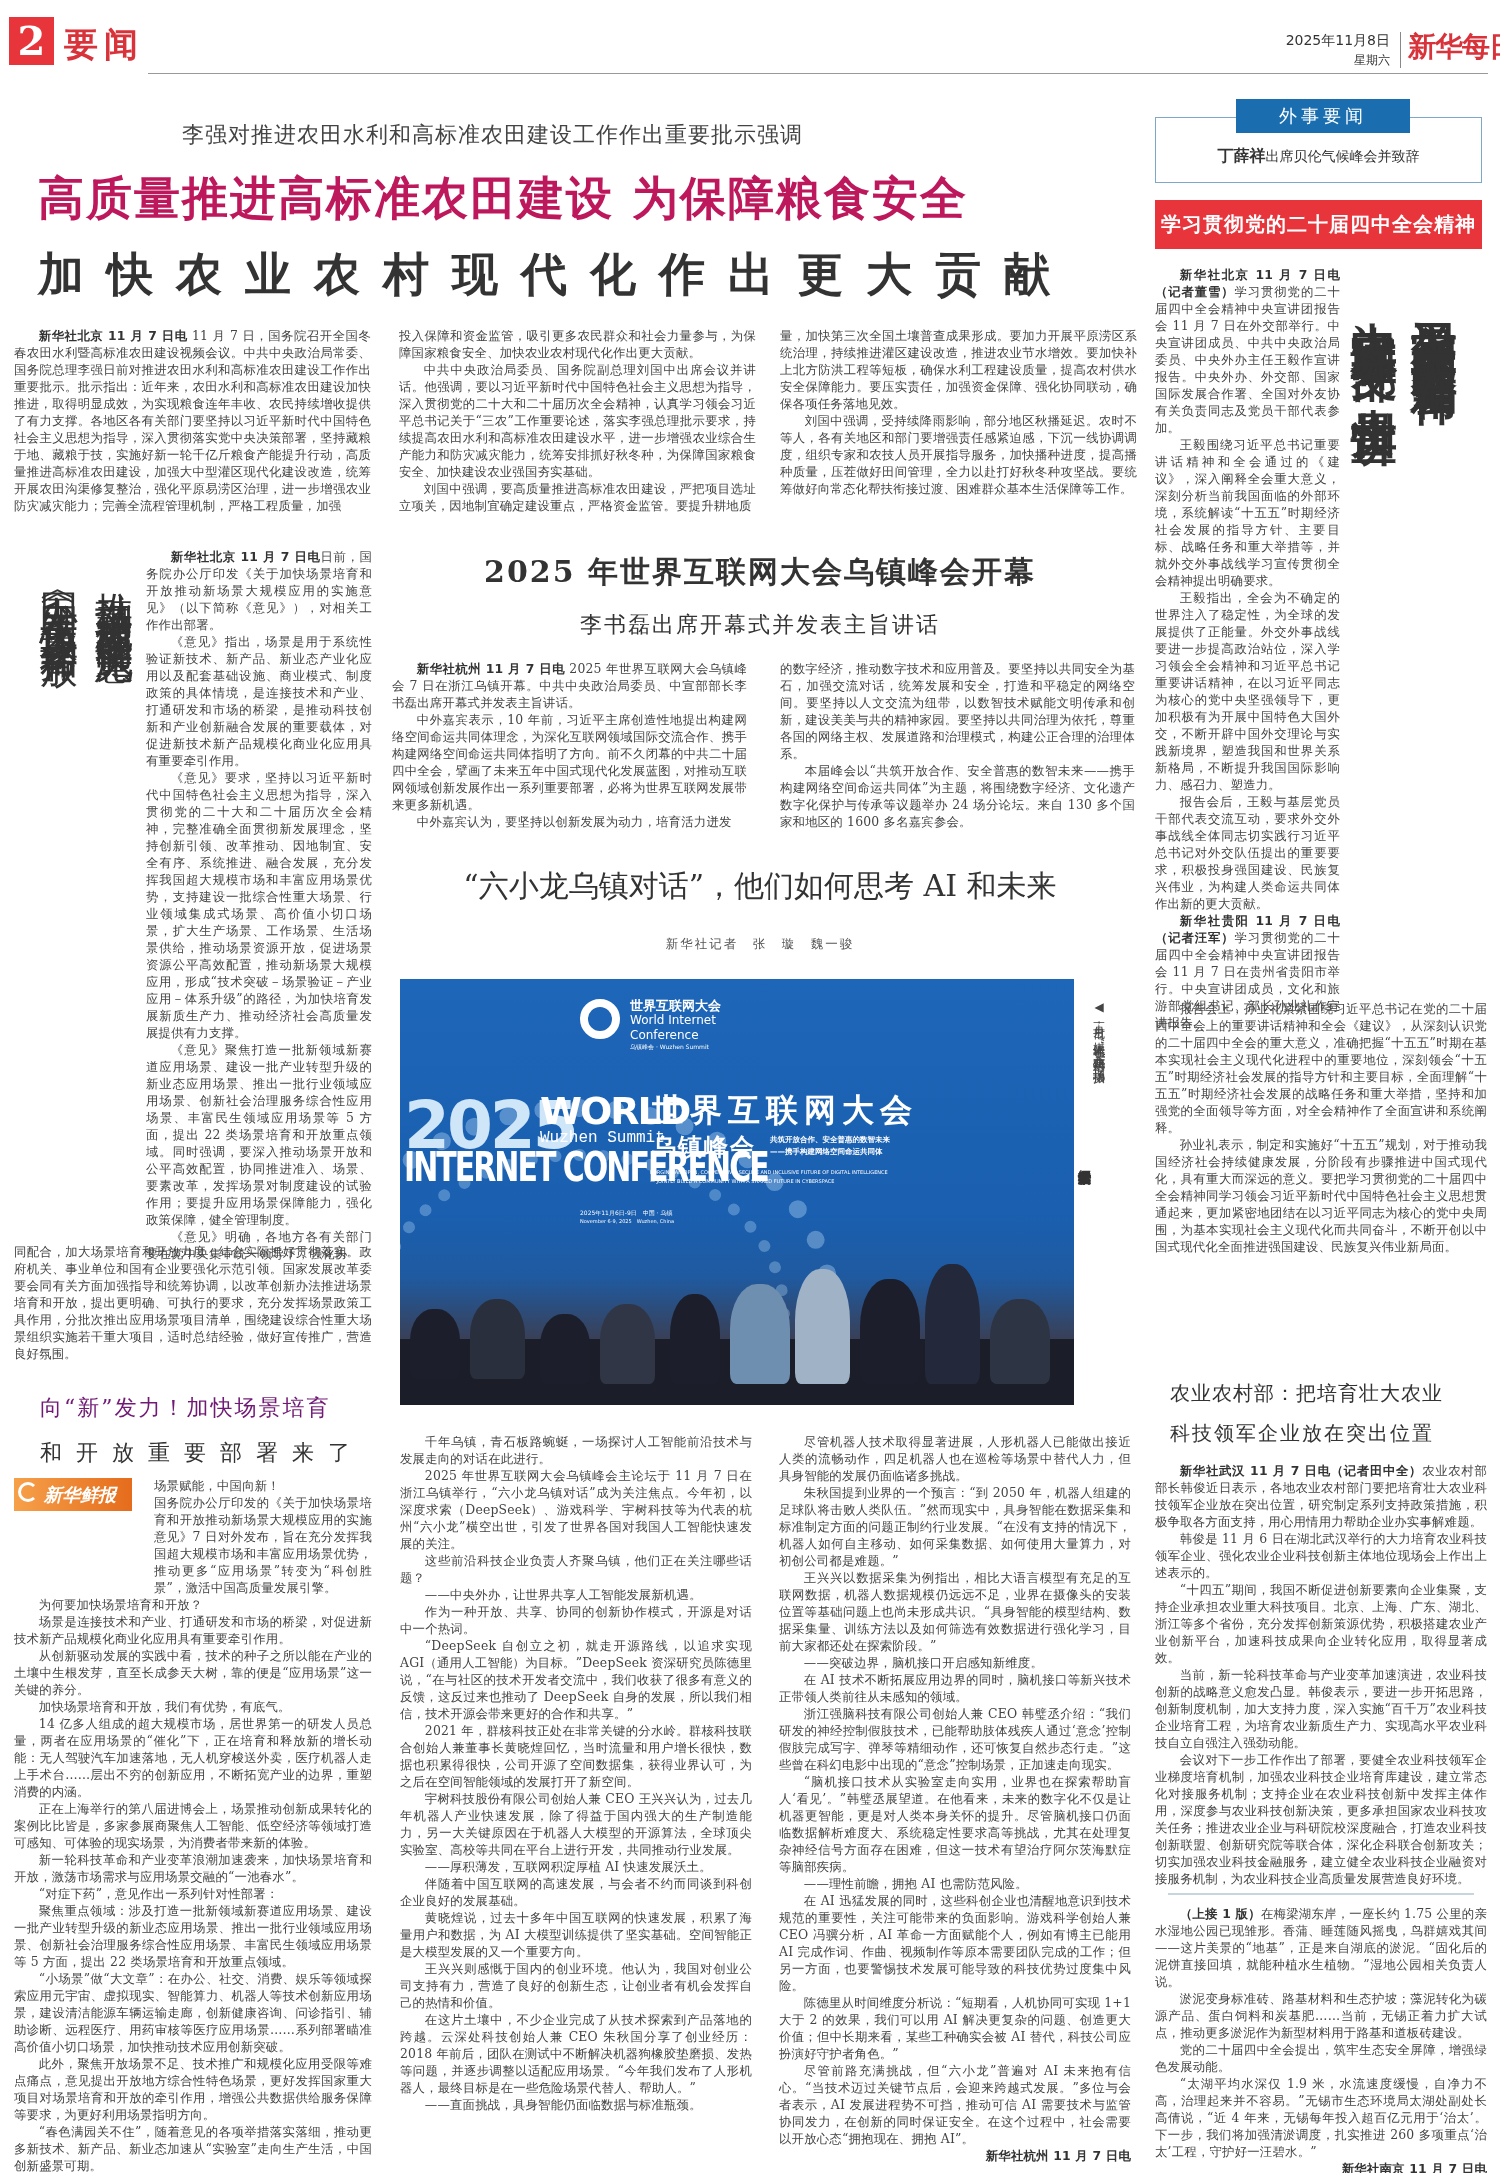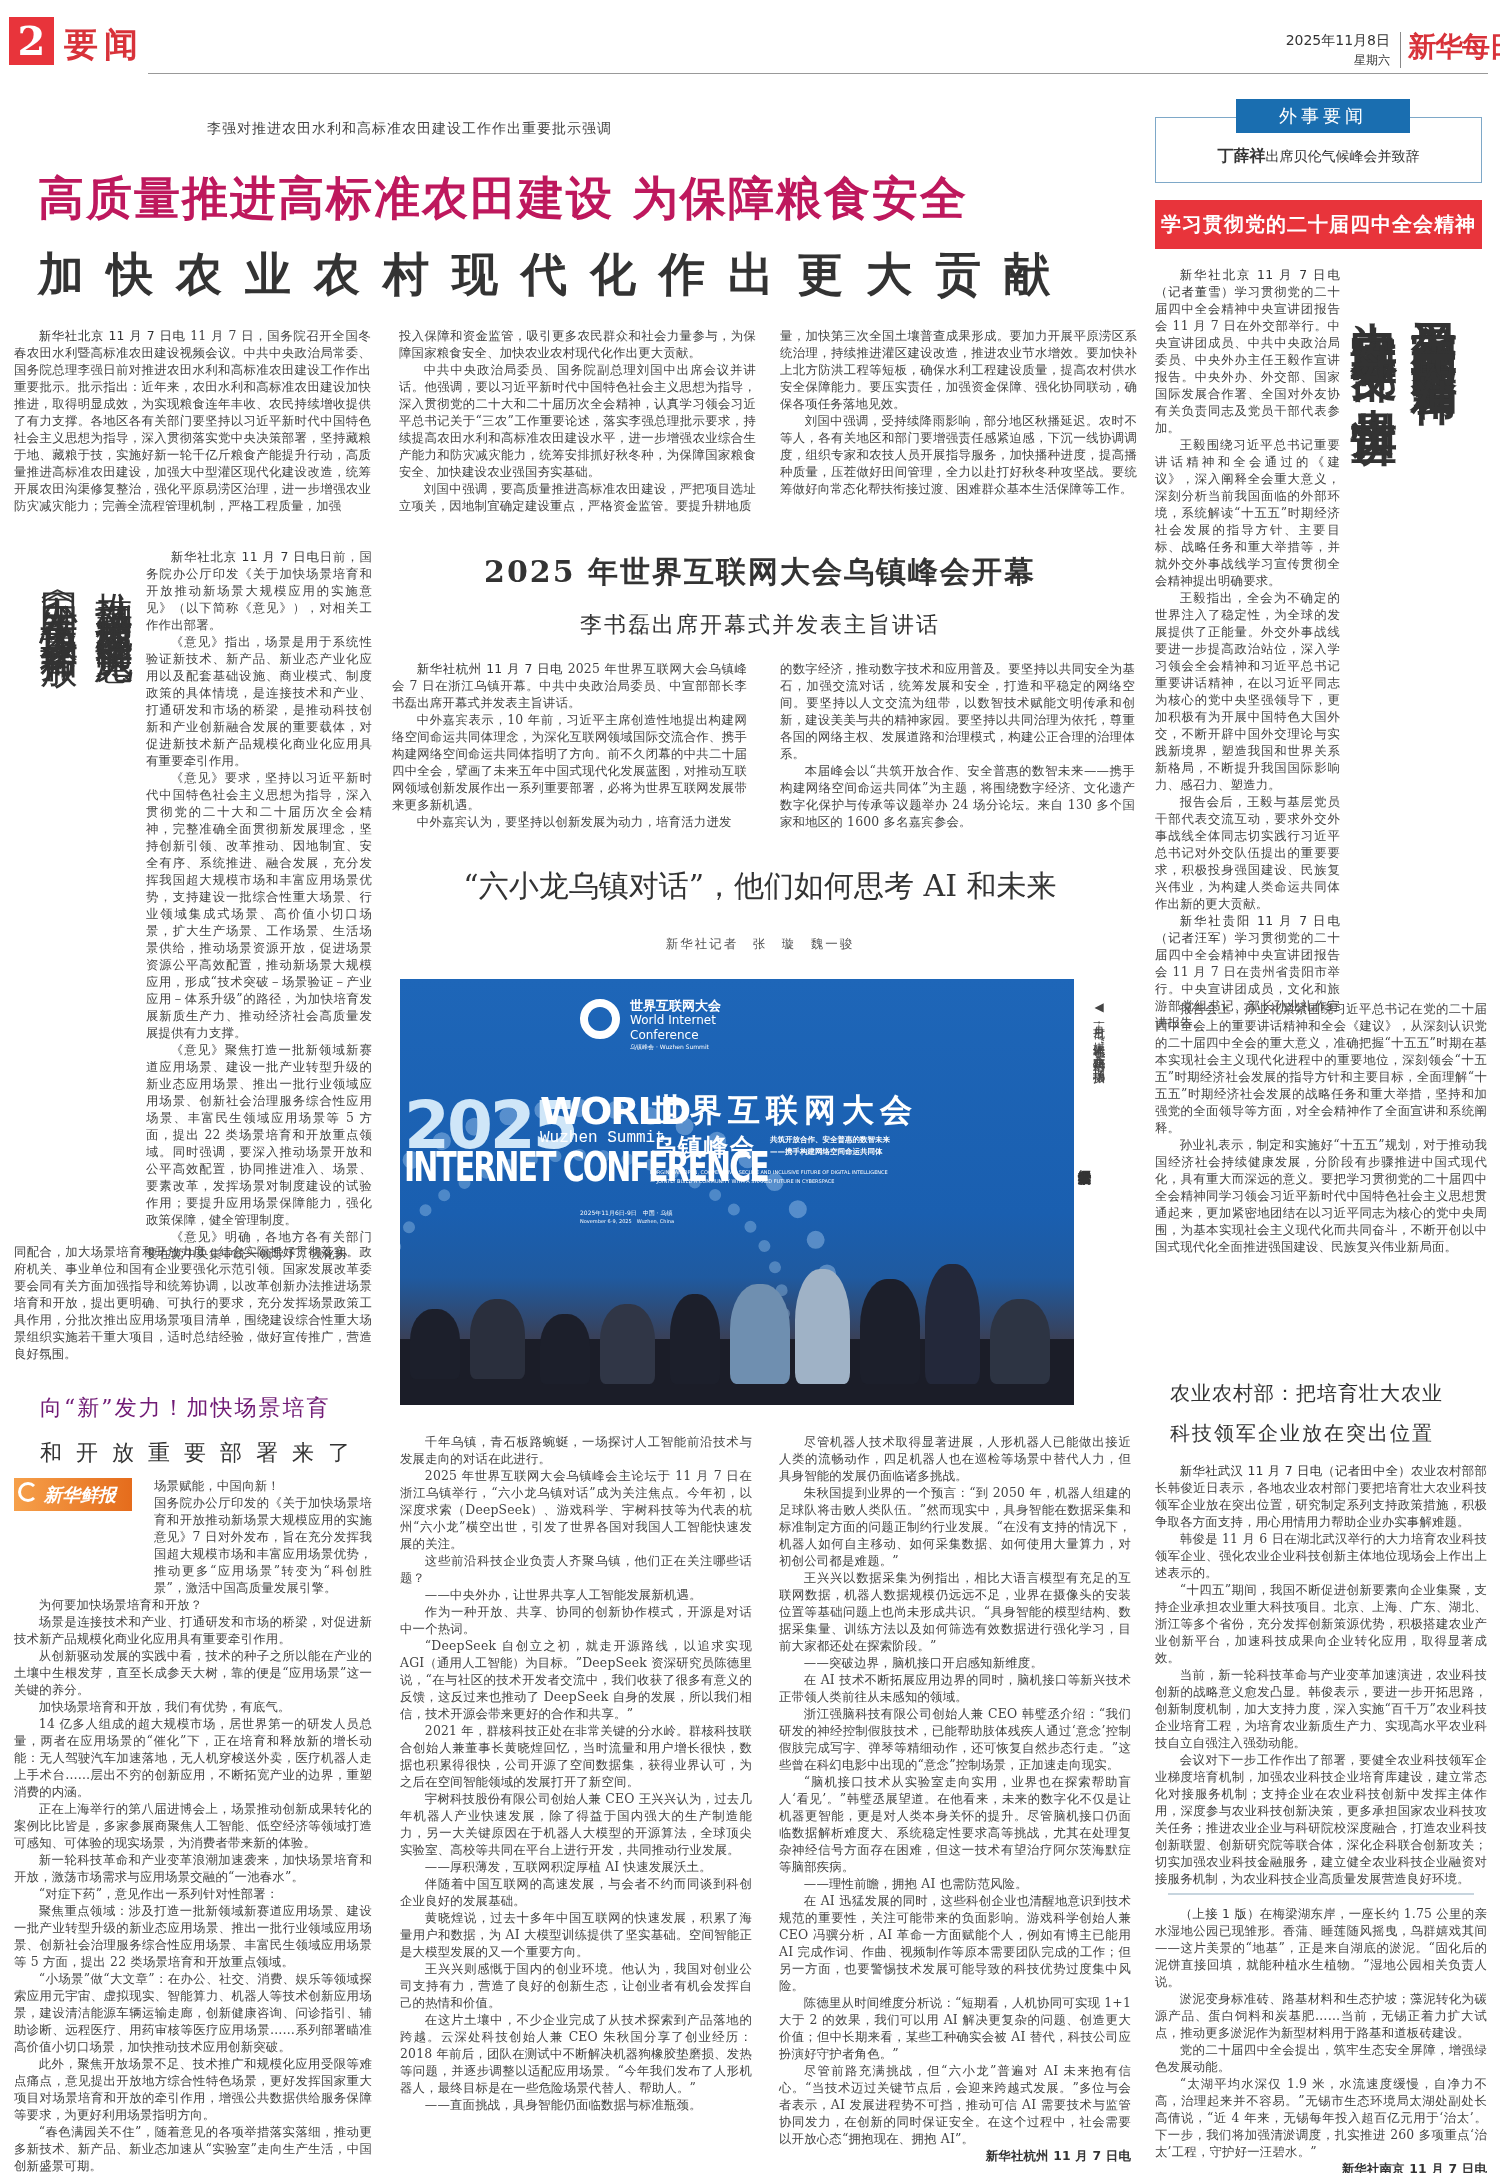--- a/index.html
+++ b/index.html
@@ -1,33 +1,33 @@
 <!DOCTYPE html>
 <html><head>
 <meta charset="utf-8">
 <style>
   * { box-sizing: border-box; margin: 0; padding: 0; }
   html, body { width: 1500px; height: 2173px; background: #fff; overflow: hidden; }
   body { font-family: "DejaVu Serif", "Liberation Serif", serif; color: #3a3a3a; position: relative; }
   .abs { position: absolute; }
   .txt { font-size: 12.4px; line-height: 17px; text-align: justify; color: #444; letter-spacing: 0.2px; }
   .txt p { text-indent: 2em; }
-  .txt b, .lead { font-family: "DejaVu Sans", sans-serif; font-weight: normal; color: #333; }
+  .txt b, .lead { font-family: "DejaVu Sans", sans-serif; font-weight: bold; color: #333; }
 
   
   #page-num { left: 9px; top: 17px; width: 45px; height: 48px; background: #e8343b; color: #fff; font-size: 40px; font-weight: bold; text-align: center; line-height: 48px; }
   #section { left: 64px; top: 22px; font-size: 34px; color: #d8323a; font-weight: bold; letter-spacing: 6px; }
   #rule-top { left: 148px; top: 73px; width: 1340px; height: 1px; background: #999; }
   #date { left: 1170px; top: 32px; font-size: 14px; color: #333; font-family: "DejaVu Sans", sans-serif; text-align: right; width: 220px; }
   #weekday { left: 1170px; top: 52px; font-size: 12px; color: #333; font-family: "DejaVu Sans", sans-serif; text-align: right; width: 220px; }
   #vsep { left: 1400px; top: 32px; width: 1px; height: 36px; background: #888; }
   #brand { left: 1408px; top: 28px; font-size: 28px; color: #d8323a; font-weight: bold; letter-spacing: -1px; white-space: nowrap; }
 
   
-  #kicker { left: 207px; top: 120px; font-size: 14px; color: #444; font-family: "DejaVu Sans", sans-serif; letter-spacing: 1px; }
+  #kicker { left: 182px; top: 120px; font-size: 22px; color: #444; font-family: "DejaVu Sans", sans-serif; letter-spacing: 1px; }
   #head1 { left: 38px; top: 168px; font-size: 46px; font-weight: bold; color: #be185d; letter-spacing: 2px; white-space: nowrap; }
   #head2 { left: 38px; top: 244px; font-size: 46px; font-weight: bold; color: #333; letter-spacing: 23px; white-space: nowrap; }
 
   
   #waishi-box { left: 1155px; top: 117px; width: 327px; height: 66px; border: 1px solid #7ea8c8; }
   #waishi-tab { left: 1236px; top: 99px; width: 174px; height: 34px; background: #1a6eb0; color: #fff; font-size: 18px; text-align: center; line-height: 34px; font-family: "DejaVu Sans", sans-serif; letter-spacing: 4px; }
   #waishi-item { left: 1155px; top: 146px; width: 327px; text-align: center; font-size: 14px; color: #333; }
   #waishi-item b { font-family: "DejaVu Sans", sans-serif; font-size: 16px; }
   #study-banner { left: 1155px; top: 200px; width: 327px; height: 49px; background: #e8343b; color: #fff; font-size: 20px; text-align: center; line-height: 49px; font-family: "DejaVu Sans", sans-serif; font-weight: bold; letter-spacing: 1px; }
 

